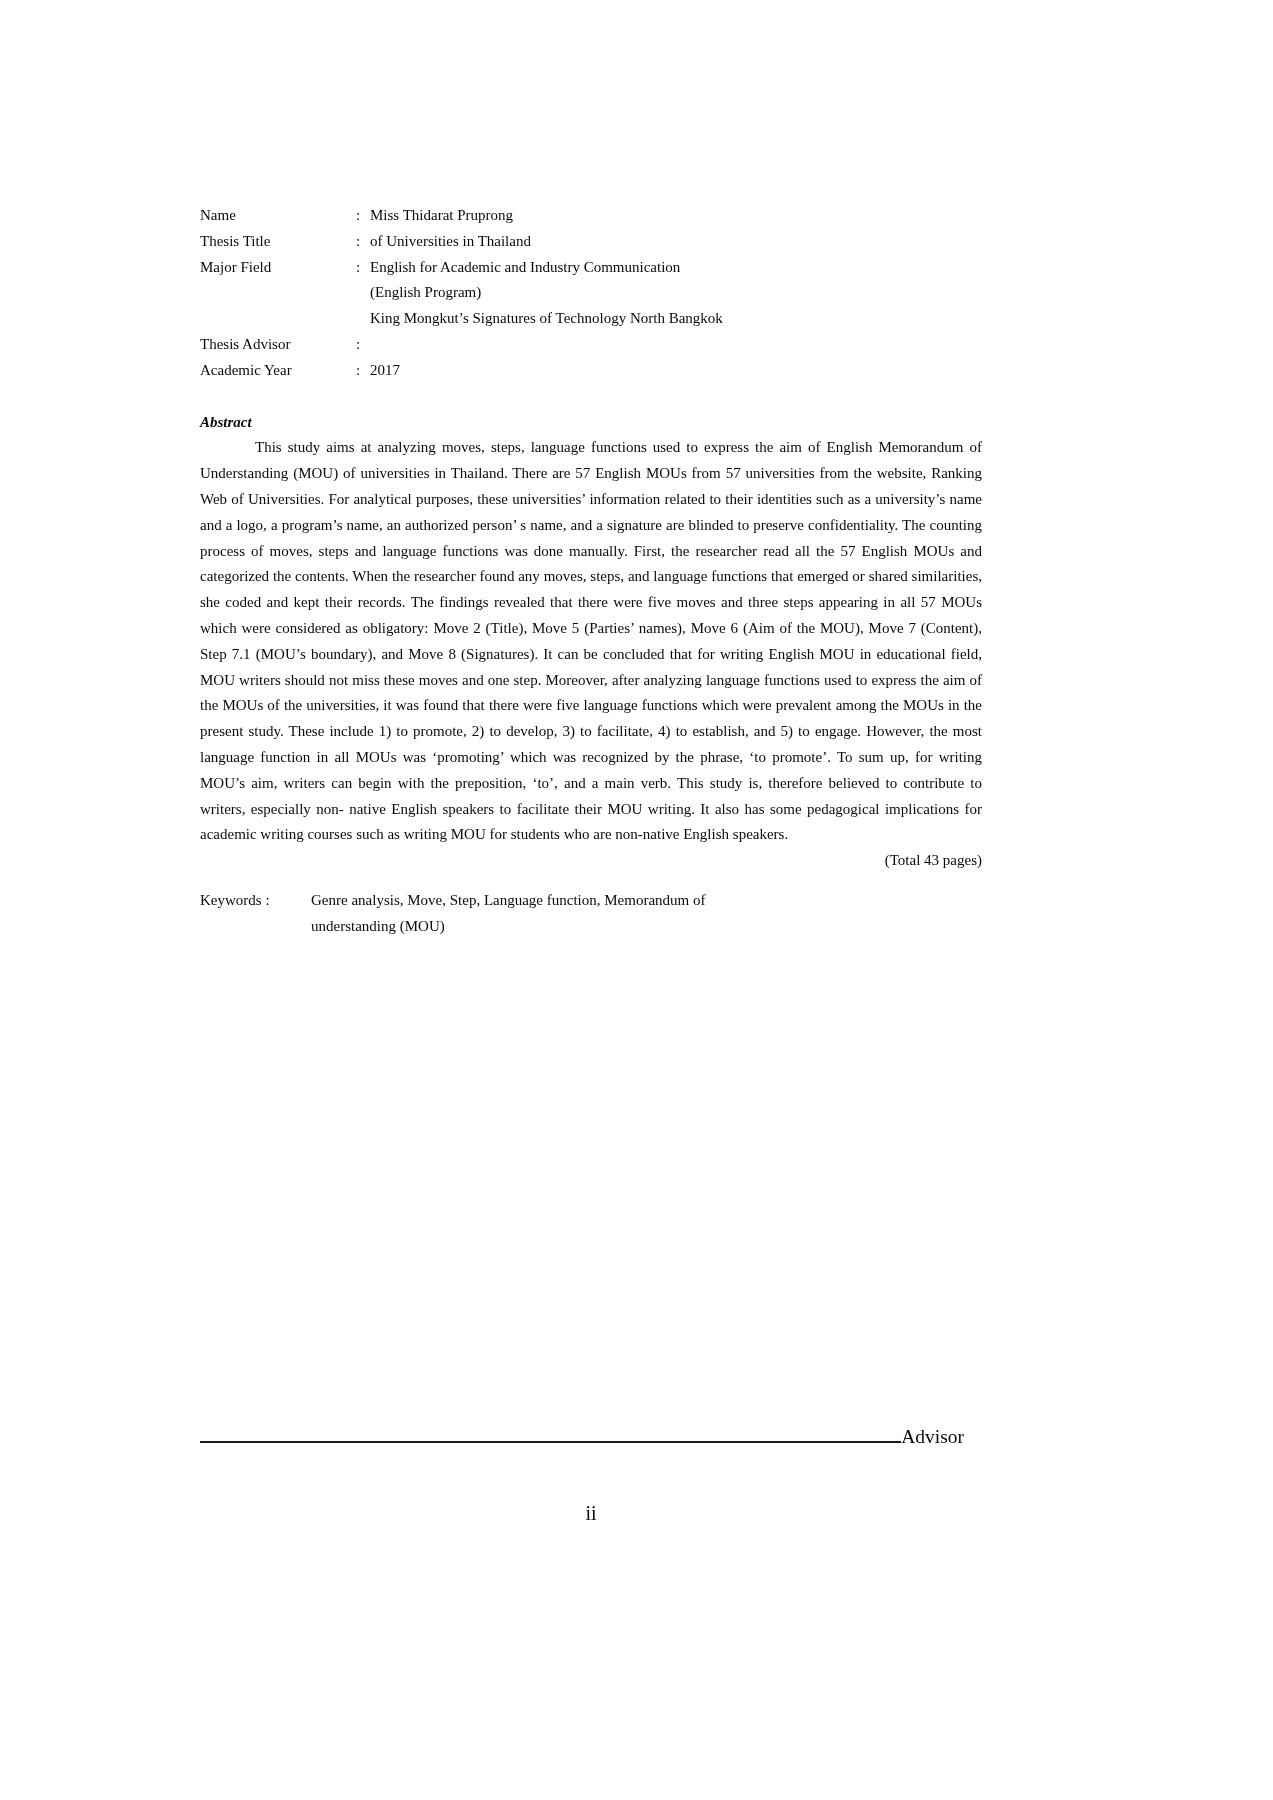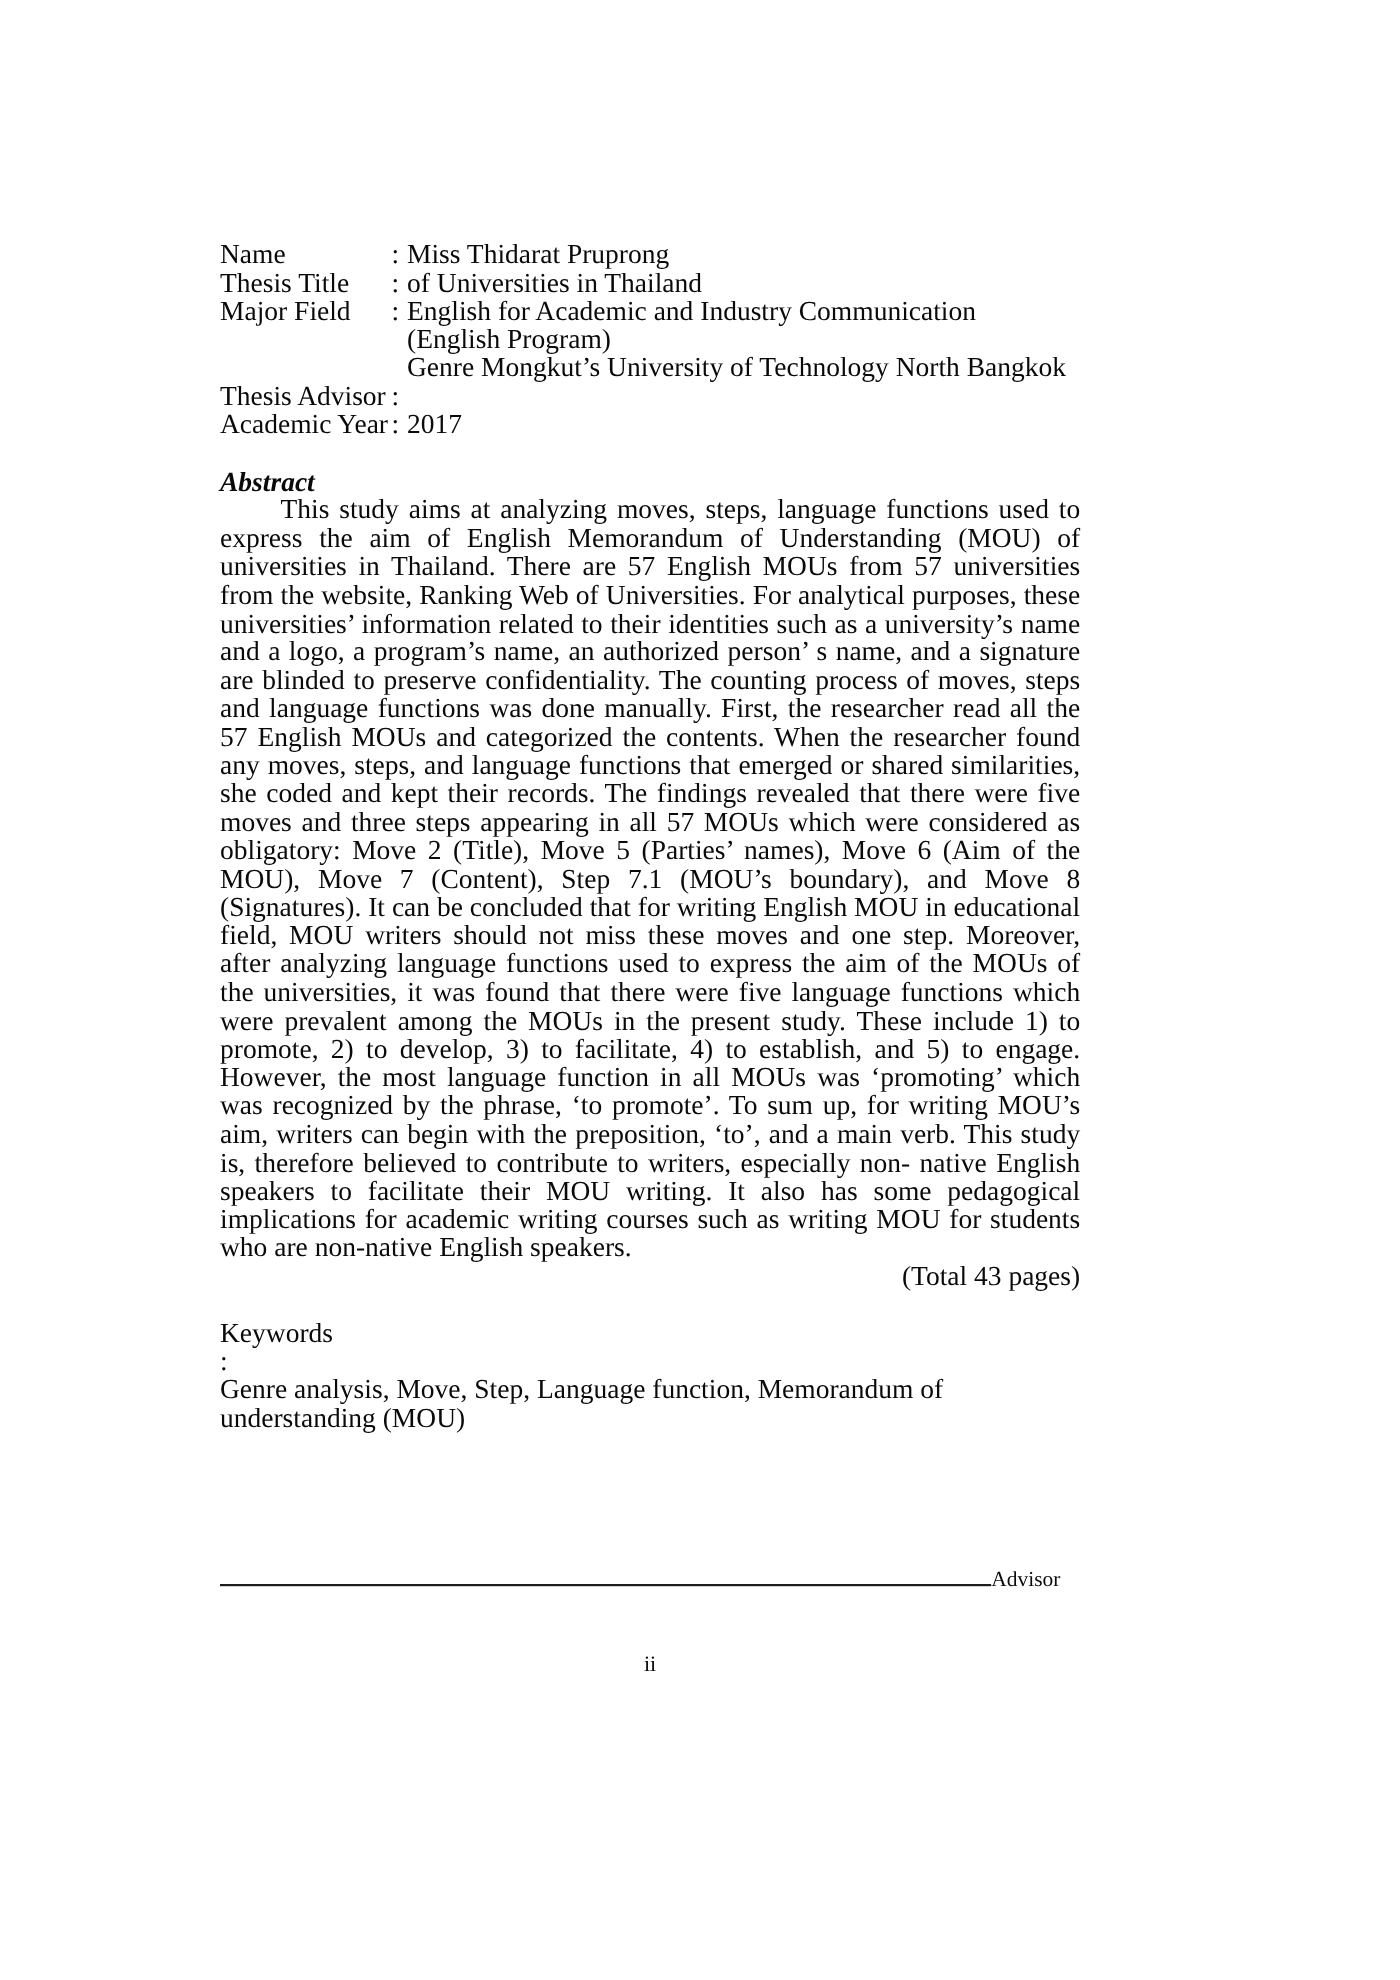--- a/index.html
+++ b/index.html
@@ -11,42 +11,42 @@
     font-family: "Liberation Serif", serif;
   }
   .page {
     position: relative;
     width: 1273px; height: 1800px;
     background: #ffffff;
     overflow: hidden;
   }
   .content {
     position: absolute;
-    left: 200px; top: 219px;
+    left: 200px; top: 203px;
     width: 782px;
-    font-size: 25px;
+    font-size: 15px;
     line-height: 25.8px;
   }
   .meta-row { display: flex; }
   .meta-label { width: 156px; flex: none; }
   .meta-sep { width: 14px; flex: none; }
   .meta-value { flex: 1; }
 
   .abstract-heading {
     margin-top: 26px;
     font-weight: bold;
     font-style: italic;
   }
   .abstract-body {
     text-align: justify;
     text-indent: 55px;
   }
   .total-pages { text-align: right; }
 
-  .keywords { display: flex; margin-top: 26px; flex-direction: column; }
+  .keywords { display: flex; margin-top: 14px; }
   .keywords-label { flex: none; width: 111px; }
   .keywords-value { flex: 1; }
 
   .signature {
     position: absolute;
     left: 200px; top: 1376px;
     width: 764px;
     display: flex;
     align-items: baseline;
     font-size: 19.5px;
@@ -91,21 +91,21 @@
           <div>of Universities in Thailand</div>
         </div>
       </div>
 
       <div class="meta-row">
         <div class="meta-label">Major Field</div>
         <div class="meta-sep">:</div>
         <div class="meta-value">
           <div>English for Academic and Industry Communication</div>
           <div>(English Program)</div>
-          <div>Genre Mongkut’s University of Technology North Bangkok</div>
+          <div>King Mongkut’s Signatures of Technology North Bangkok</div>
         </div>
       </div>
 
       <div class="meta-row">
         <div class="meta-label">Thesis Advisor</div>
         <div class="meta-sep">:</div>
       </div>
 
       <div class="meta-row">
         <div class="meta-label">Academic Year</div>

